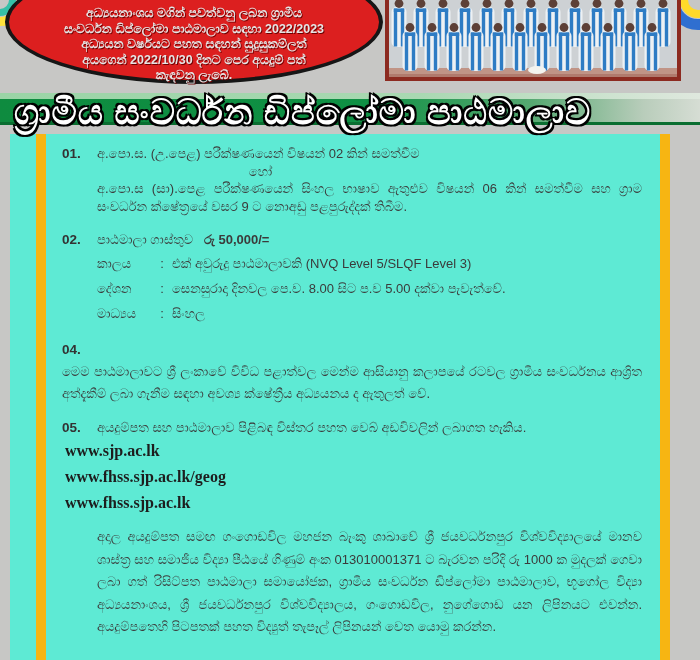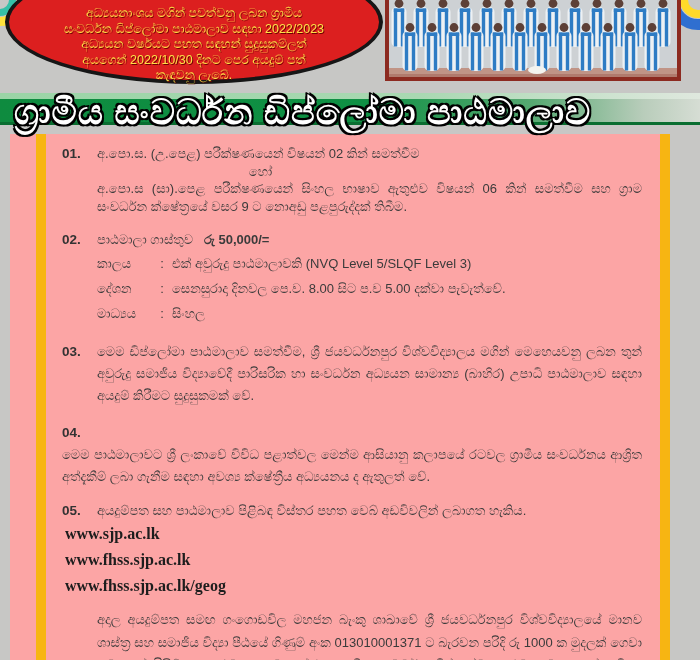--- a/index.html
+++ b/index.html
@@ -24,21 +24,21 @@
     position:absolute; left:5px; top:-40px;
     width:378px; height:124px;
     background:#dc1f1f;
     border:4px solid #161616;
     border-radius:50%;
     text-align:center;
     padding-top:42px;
     z-index:3;
   }
   .oval .ln {
-    color:#fde047; font-weight:normal; font-size:12.5px; line-height:15.5px;
+    color:#e5e5e5; font-weight:bold; font-size:12.5px; line-height:15.5px;
     text-shadow:1px 1px 0 #6e0000;
     white-space:nowrap;
   }
 
   
   .photo {
     position:absolute; left:385px; top:0;
     width:296px; height:81px;
     border:4px solid #8c2a20; border-top:none;
     background:#cdd1d4;
@@ -62,21 +62,21 @@
     font-size:35px; font-weight:bold; color:#ffffff;
     letter-spacing:1px; line-height:50px; white-space:nowrap;
     -webkit-text-stroke:2.5px #000;
     paint-order:stroke fill;
     text-shadow:2px 2px 0 #000,-2px 2px 0 #000,2px -2px 0 #000,-2px -2px 0 #000;
   }
 
   
   .box {
     position:absolute; left:10px; top:134px; width:660px; height:526px;
-    background:#fca5a5;
+    background:#5eead4;
   }
   .frame {
     position:absolute; left:26px; right:0; top:0; bottom:0;
     border-left:10px solid #f7b512; border-right:10px solid #f7b512;
     pointer-events:none;
   }
   .content {
     position:absolute; left:0; top:0; width:100%; height:100%;
     padding:11px 28px 0 52px;
     font-size:13px; line-height:17.5px;
@@ -201,37 +201,33 @@
           <span>සෙනසුරාදා දිනවල පෙ.ව. 8.00 සිට ප.ව 5.00 දක්වා පැවැත්වේ.</span>
         </div>
         <div class="fee-row">
           <span class="lbl">මාධ්‍යය</span>
           <span class="col">:</span>
           <span>සිංහල</span>
         </div>
       </div>
     </div>
 
-    <div class="item m-03">
-      <span class="num">03.</span>
-      <div class="bd just">මෙම ඩිප්ලෝමා පාඨමාලාව සමත්වීම, ශ්‍රී ජයවර්ධනපුර විශ්වවිද්‍යාලය මගින් මෙහෙයවනු ලබන තුන් අවුරුදු සමාජීය විද්‍යාවේදී පාරිසරික හා සංවර්ධන අධ්‍යයන සාමාන්‍ය (බාහිර) උපාධි පාඨමාලාව සඳහා අයදුම් කිරීමට සුදුසුකමක් වේ.</div>
-    </div>
 
     <div class="item m-04">
       <span class="num">04.</span>
       <div class="bd just">මෙම පාඨමාලාවට ශ්‍රී ලංකාවේ විවිධ පළාත්වල මෙන්ම ආසියානු කලාපයේ රටවල ග්‍රාමීය සංවර්ධනය ආශ්‍රිත අත්දැකීම් ලබා ගැනීම සඳහා අවශ්‍ය ක්ෂේත්‍රීය අධ්‍යයනය ද ඇතුලත් වේ.</div>
     </div>
 
     <div class="m-05">
       <div class="item">
         <span class="num">05.</span>
         <div class="bd">අයදුම්පත සහ පාඨමාලාව පිළිබඳ විස්තර පහත වෙබ් අඩවිවලින් ලබාගත හැකිය.</div>
       </div>
       <div class="urls">
         <a class="url">www.sjp.ac.lk</a>
+        <a class="url">www.fhss.sjp.ac.lk/geog</a>
         <a class="url">www.fhss.sjp.ac.lk</a>
-        <a class="url">www.fhss.sjp.ac.lk/geog</a>
       </div>
       <div class="bank-para">අදාල අයදුම්පත සමඟ ගංගොඩවිල මහජන බැංකු ශාඛාවේ ශ්‍රී ජයවර්ධනපුර විශ්වවිද්‍යාලයේ මානව ශාස්ත්‍ර සහ සමාජීය විද්‍යා පීඨයේ ගිණුම් අංක 013010001371 ට  බැරවන පරිදි  රු 1000 ක මුදලක් ගෙවා ලබා ගත් රිසිට්පත පාඨමාලා සමායෝජක, ග්‍රාමීය සංවර්ධන ඩිප්ලෝමා පාඨමාලාව,  භූගෝල විද්‍යා අධ්‍යයනාංශය,  ශ්‍රී  ජයවර්ධනපුර විශ්වවිද්‍යාලය, ගංගොඩවිල, නුගේගොඩ යන ලිපිනයට එවන්න. අයදුම්පතෙහි පිටපතක් පහත විද්‍යුත් තැපෑල් ලිපිනයන් වෙත යොමු කරන්න.</div>
     </div>
 
   </div>
 </div>
 
 </body></html>

